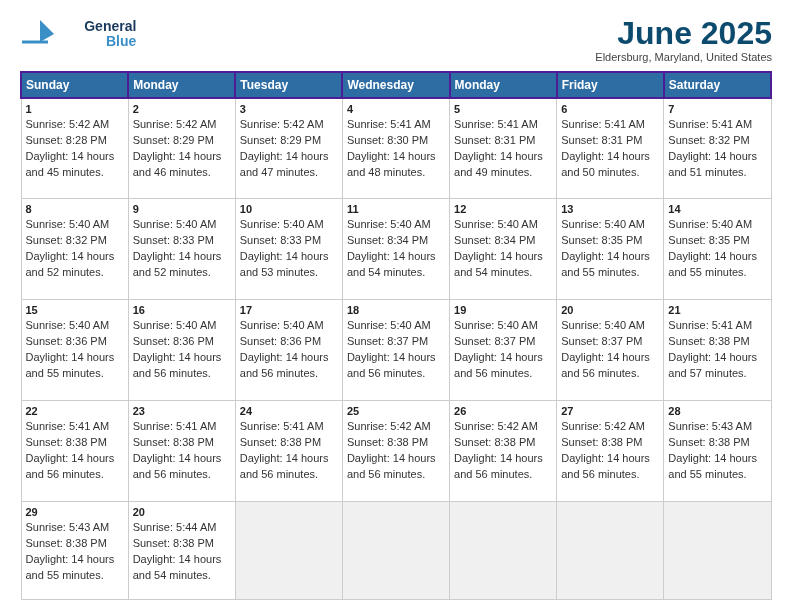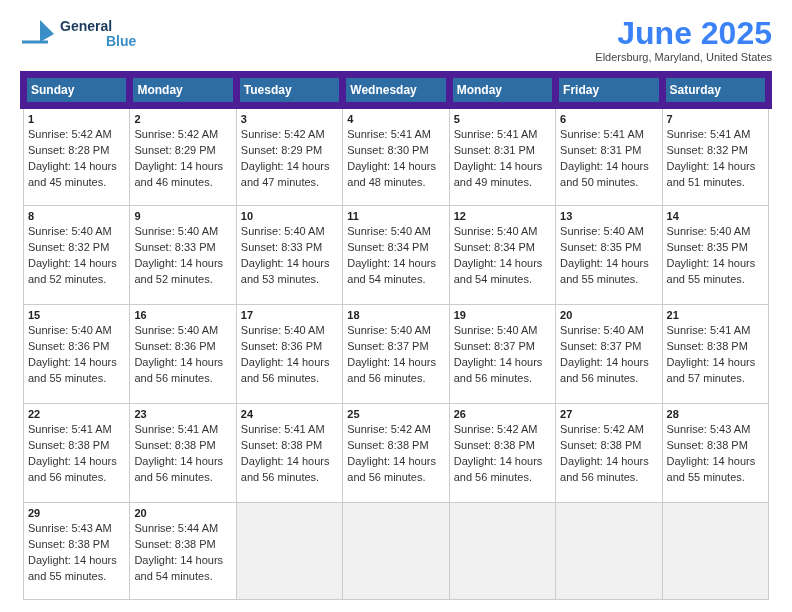--- a/index.html
+++ b/index.html
@@ -22,42 +22,42 @@
       justify-content: space-between;
       align-items: flex-start;
       margin-bottom: 8px;
     }
     .title-block {
       text-align: right;
     }
     .month-title {
       font-size: 32px;
       font-weight: bold;
-      color: #3b82f6;
+      color: #0c4a6e;
       line-height: 1.1;
     }
     .location {
       font-size: 11px;
       color: #444;
     }
     .calendar {
       flex: 1;
       border: 1px solid #ccc;
       border-collapse: collapse;
       width: 100%;
       table-layout: fixed;
     }
     .calendar th {
       background: #2e6da4;
       color: #fff;
       font-size: 12px;
       font-weight: bold;
       padding: 5px 4px;
       text-align: left;
-      border: 7px solid #4c1d95;
+      border: 2px solid #4c1d95;
     }
     .calendar td {
       border: 1px solid #ccc;
       vertical-align: top;
       padding: 4px 4px 3px 4px;
       font-size: 9.5px;
       color: #222;
       background: #fff;
       height: 88px;
     }
@@ -77,20 +77,21 @@
     .day-info {
       font-size: 11px;
       color: #333;
       line-height: 1.45;
     }
     
     .logo-wrap {
       display: flex;
       align-items: center;
       gap: 4px;
+      text-align: right;
     }
     .logo-icon {
       width: 36px;
       height: 36px;
     }
     .logo-words {
       display: flex;
       flex-direction: column;
       line-height: 1.1;
     }

